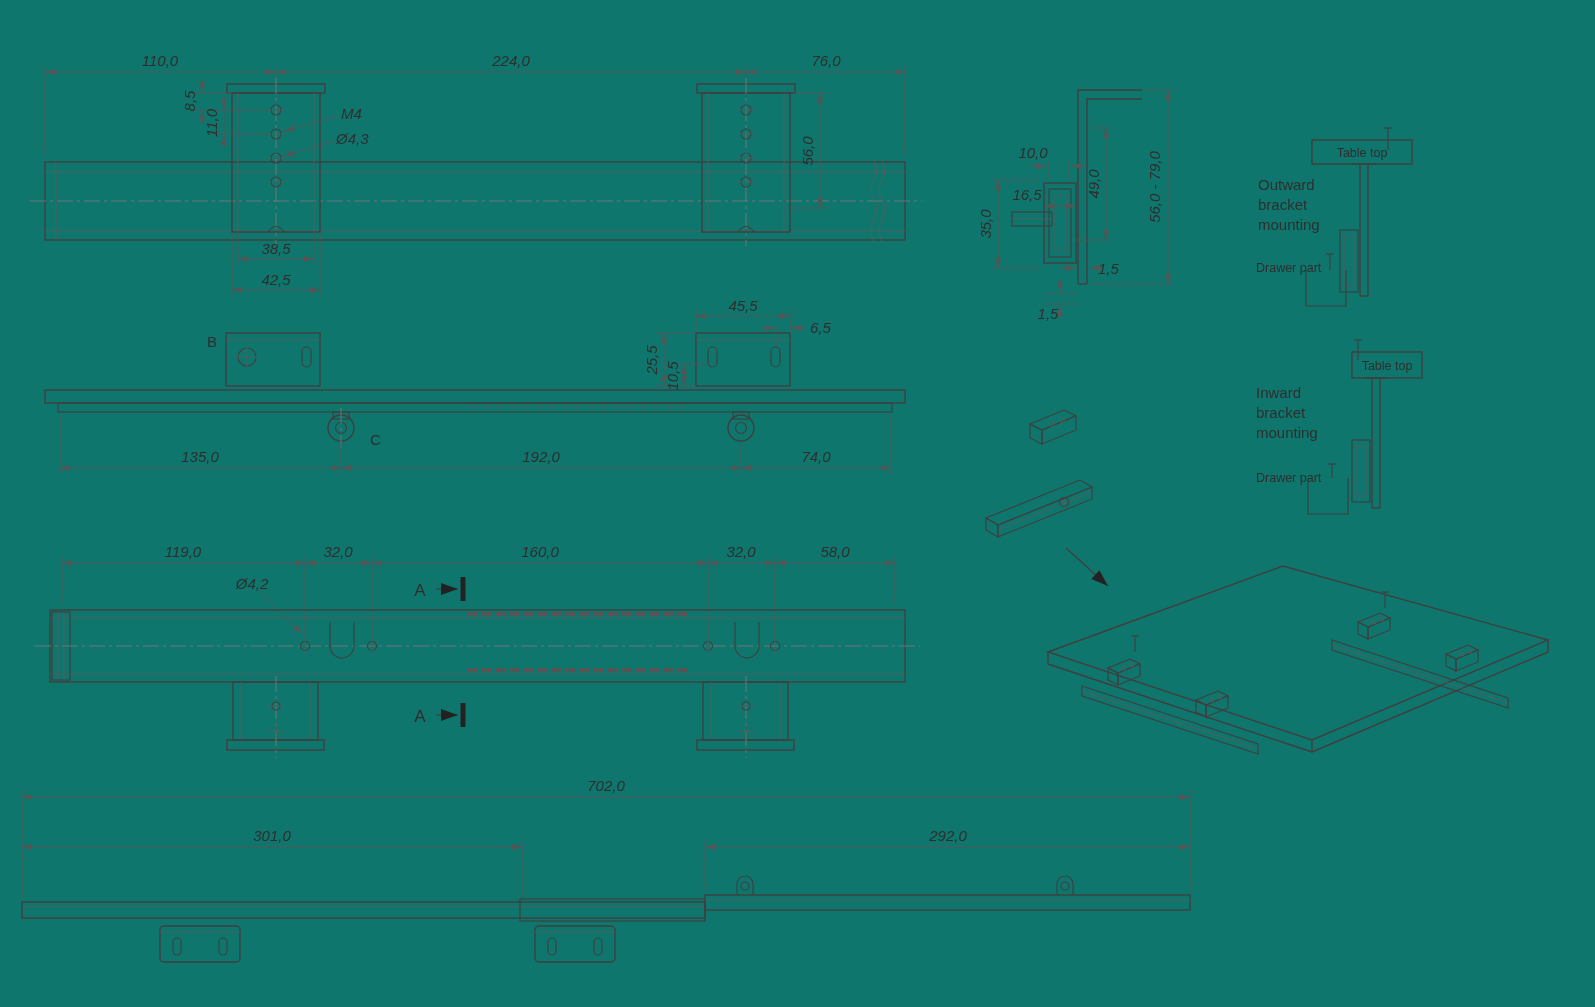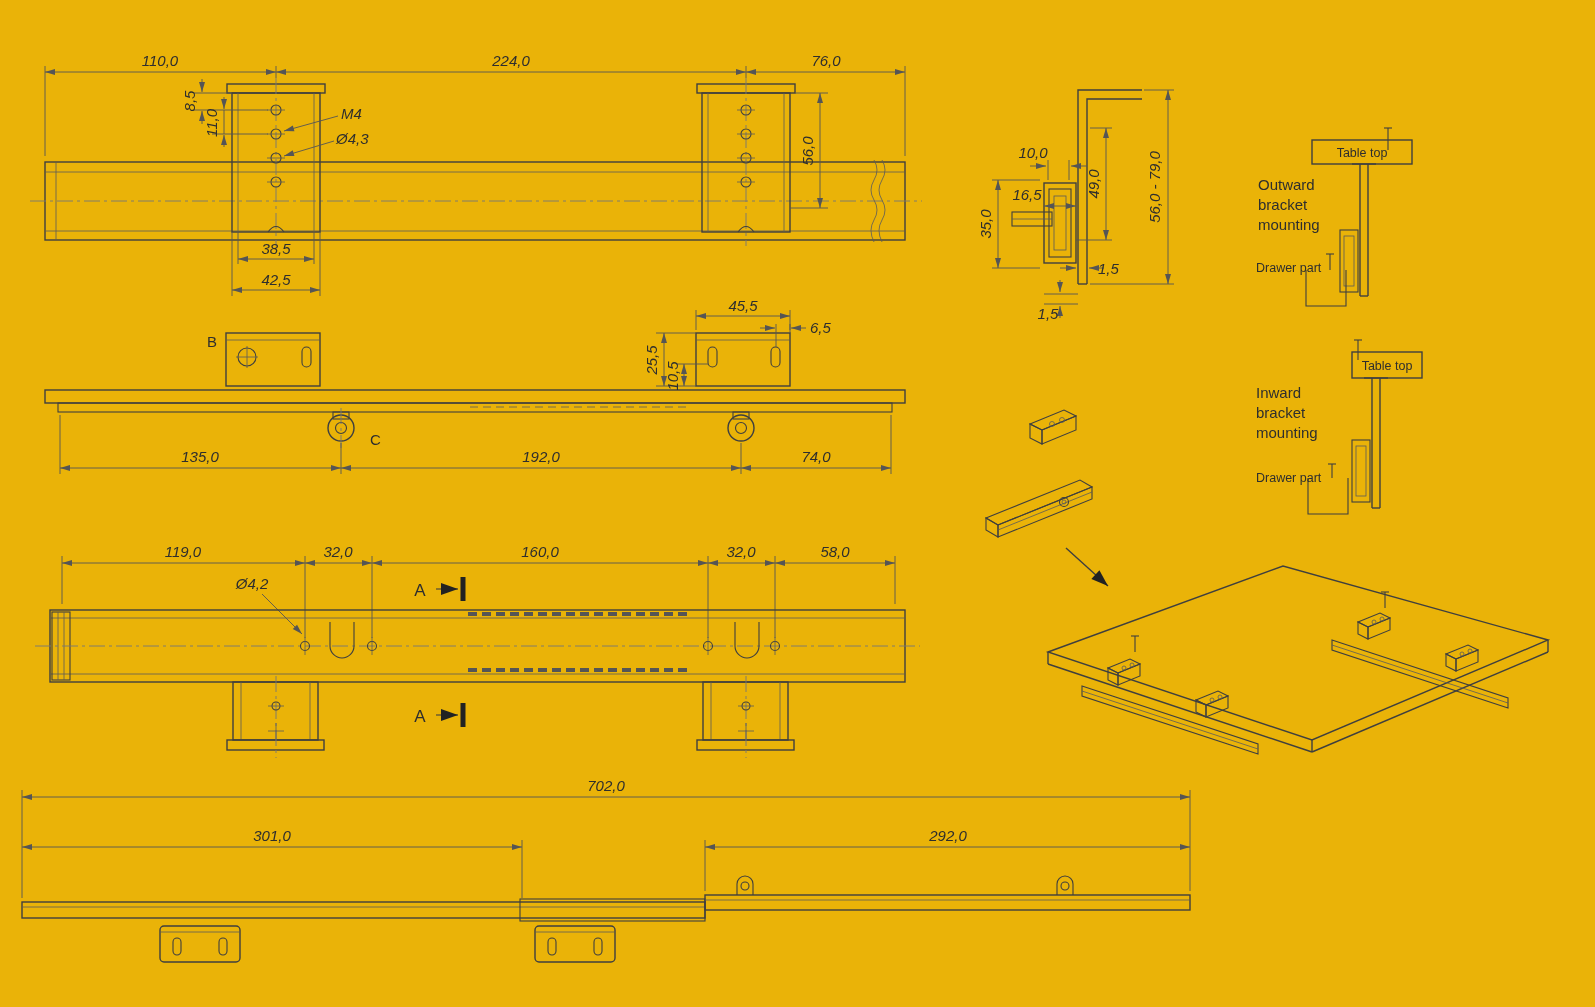--- a/index.html
+++ b/index.html
@@ -1,16 +1,16 @@
 <!DOCTYPE html>
 <html><head>
 <meta charset="utf-8">
 <style>
   html,body{margin:0;padding:0;background:#ffffff;}
-  .canvas{width:1595px;height:1007px;background:#eab308;position:relative;overflow:hidden;text-decoration:underline;}
+  .canvas{width:1595px;height:1007px;background:#0f766e;position:relative;overflow:hidden;text-decoration:underline;}
   svg text{font-family:"Liberation Sans",sans-serif;fill:#2e2e2e;}
   .ln{stroke:#3f3f3f;stroke-width:1.4;fill:none;}
   .ln2{stroke:#3f3f3f;stroke-width:1.1;fill:none;}
   .thin{stroke:#5a5a5a;stroke-width:0.8;fill:none;}
   .cl{stroke:#777;stroke-width:0.9;fill:none;stroke-dasharray:16 4 3 4;}
   .dim{stroke:#555;stroke-width:0.9;fill:none;}
   .thick{stroke:#222;stroke-width:5;fill:none;}
   .dimtext{font-size:15px;font-style:italic;text-anchor:middle;}
   .as{text-anchor:start;}
   .lbl{font-size:15px;text-anchor:start;}

